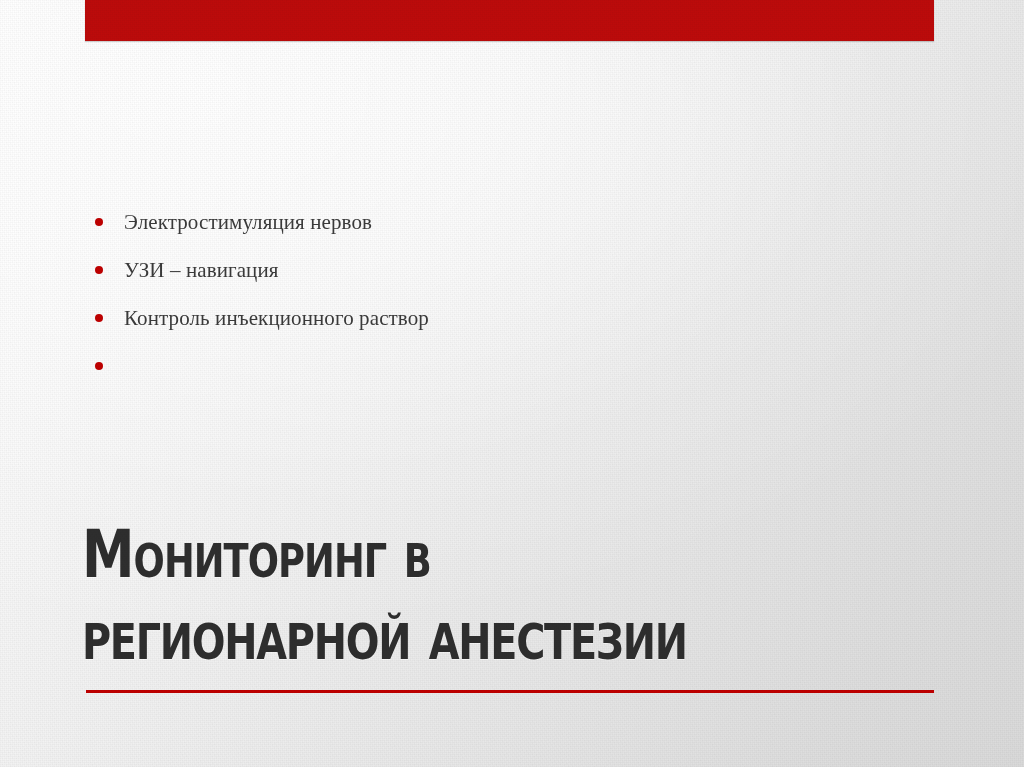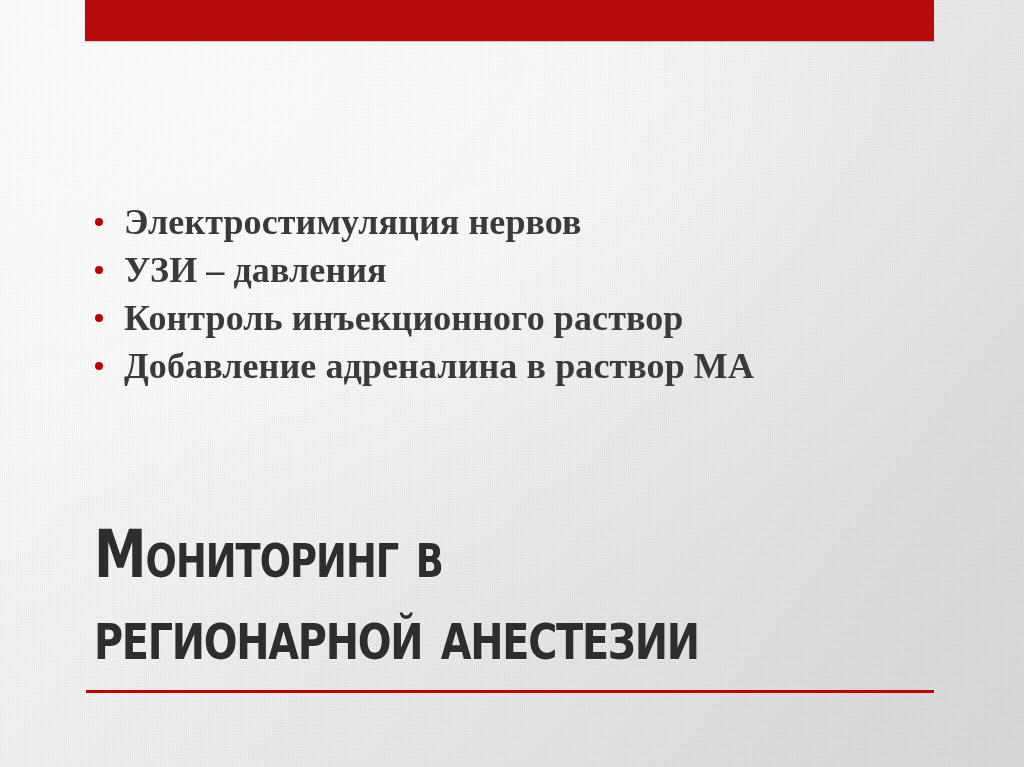--- a/index.html
+++ b/index.html
@@ -86,32 +86,31 @@
     height: 8px;
     border-radius: 50%;
     background: #c00000;
     margin-top: 18px;
     margin-left: 7px;
   }
   .bullet-text {
     flex: 1 1 auto;
     margin-left: 21px;
     font-family: "Liberation Serif", "DejaVu Serif", serif;
-    font-size: 36px;
+    font-size: 21px;
     line-height: 44px;
     color: #3b3b3b;
     white-space: nowrap;
     letter-spacing: .1px;
-    font-weight: bold;
   }
 
   
   #title-block {
     position: absolute;
-    left: 94px;
+    left: 82px;
     top: 516px;
     width: 860px;
   }
   .title-line {
     font-family: "DejaVu Sans", "Liberation Sans", sans-serif;
     font-weight: 700;
     font-size: 66px;
     line-height: 78px;
     color: #2e2e2e;
     font-variant: small-caps;
@@ -146,31 +145,30 @@
 
   <div id="bullet-list">
 
     <div class="bullet-row">
       <span class="bullet-dot"></span>
       <span class="bullet-text">Электростимуляция нервов</span>
     </div>
 
     <div class="bullet-row">
       <span class="bullet-dot"></span>
-      <span class="bullet-text">УЗИ – давления</span>
+      <span class="bullet-text">УЗИ – навигация</span>
     </div>
 
     <div class="bullet-row">
       <span class="bullet-dot"></span>
       <span class="bullet-text">Контроль инъекционного раствор</span>
     </div>
 
     <div class="bullet-row">
       <span class="bullet-dot"></span>
-      <span class="bullet-text">Добавление адреналина в раствор МА</span>
     </div>
 
   </div>
 
   <div id="title-block">
     <div class="title-line" id="title-line-1">Мониторинг в</div>
     <div class="title-line" id="title-line-2">регионарной анестезии</div>
   </div>
 
   <div id="title-underline"></div>

